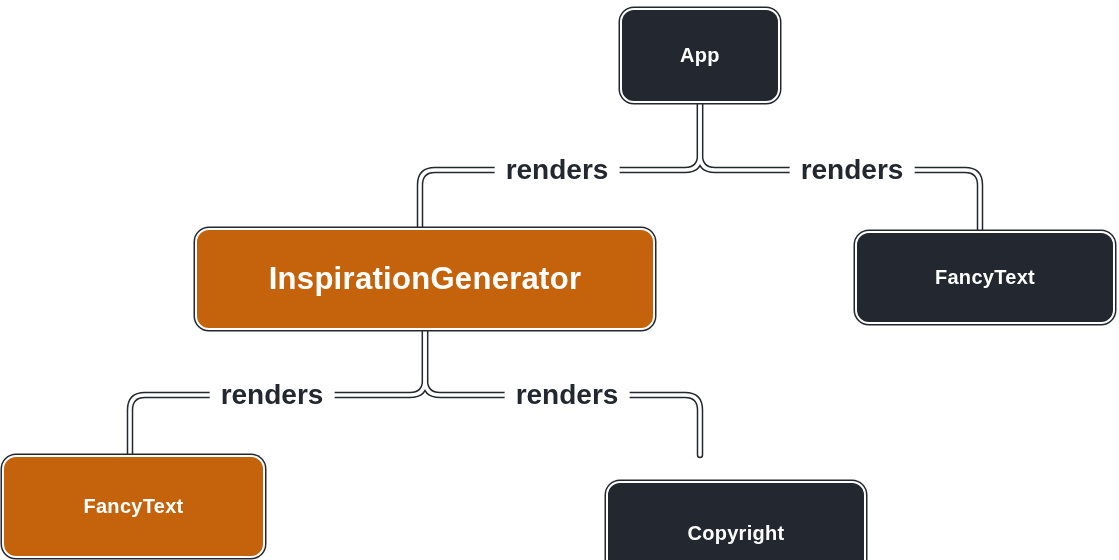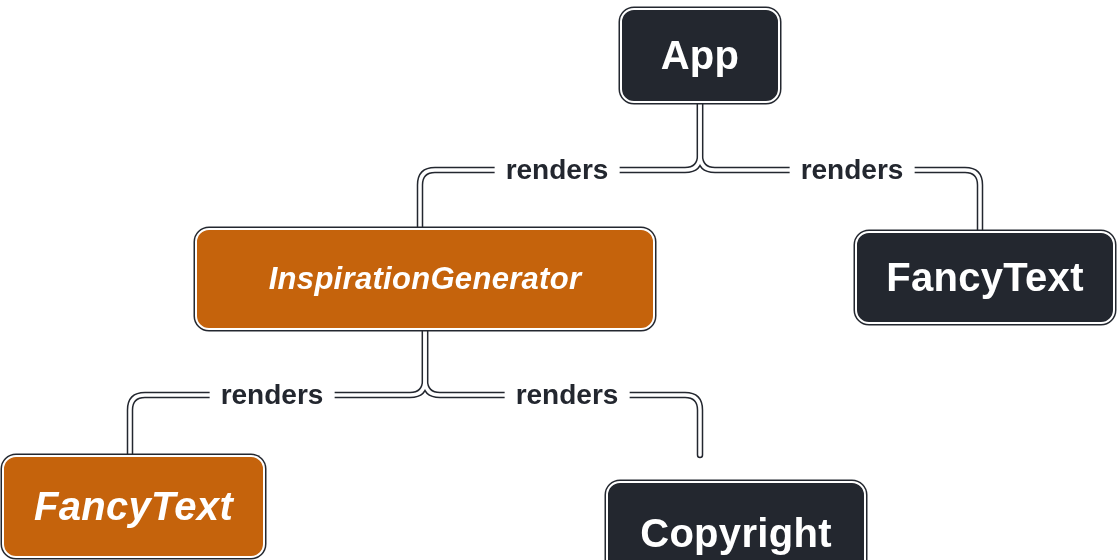--- a/index.html
+++ b/index.html
@@ -22,26 +22,26 @@
   .node {
     position: absolute;
     display: flex;
     align-items: center;
     justify-content: center;
     border-radius: 14px;
     border: 2.5px solid #ffffff;
     box-shadow: 0 0 0 1.5px var(--line-outer, #23272F);
     color: var(--node-text, #ffffff);
     font-weight: 600;
-    font-size: 40px;
+    font-size: 20px;
     letter-spacing: 0.3px;
     text-align: center;
   }
   .node.dark   { background: var(--dark-node, #23272F); }
-  .node.orange { background: var(--orange-node, #C5630C); font-style: italic; }
+  .node.orange { background: var(--orange-node, #C5630C); }
 
   .node-app            { left: 620px; top: 8px;   width: 160px; height: 95px;  }
   .node-inspiration    { left: 195px; top: 228px; width: 460px; height: 102px; font-size: 31px; }
   .node-fancy-right    { left: 855px; top: 231px; width: 260px; height: 93px;  }
   .node-fancy-left     { left: 2px;   top: 455px; width: 263px; height: 103px; }
   .node-copyright      { left: 570px; top: 481px; width: 260px; height: 104px; margin-left: 36px; }
 
   .edge-label {
     position: absolute;
     transform: translate(-50%, -50%);

